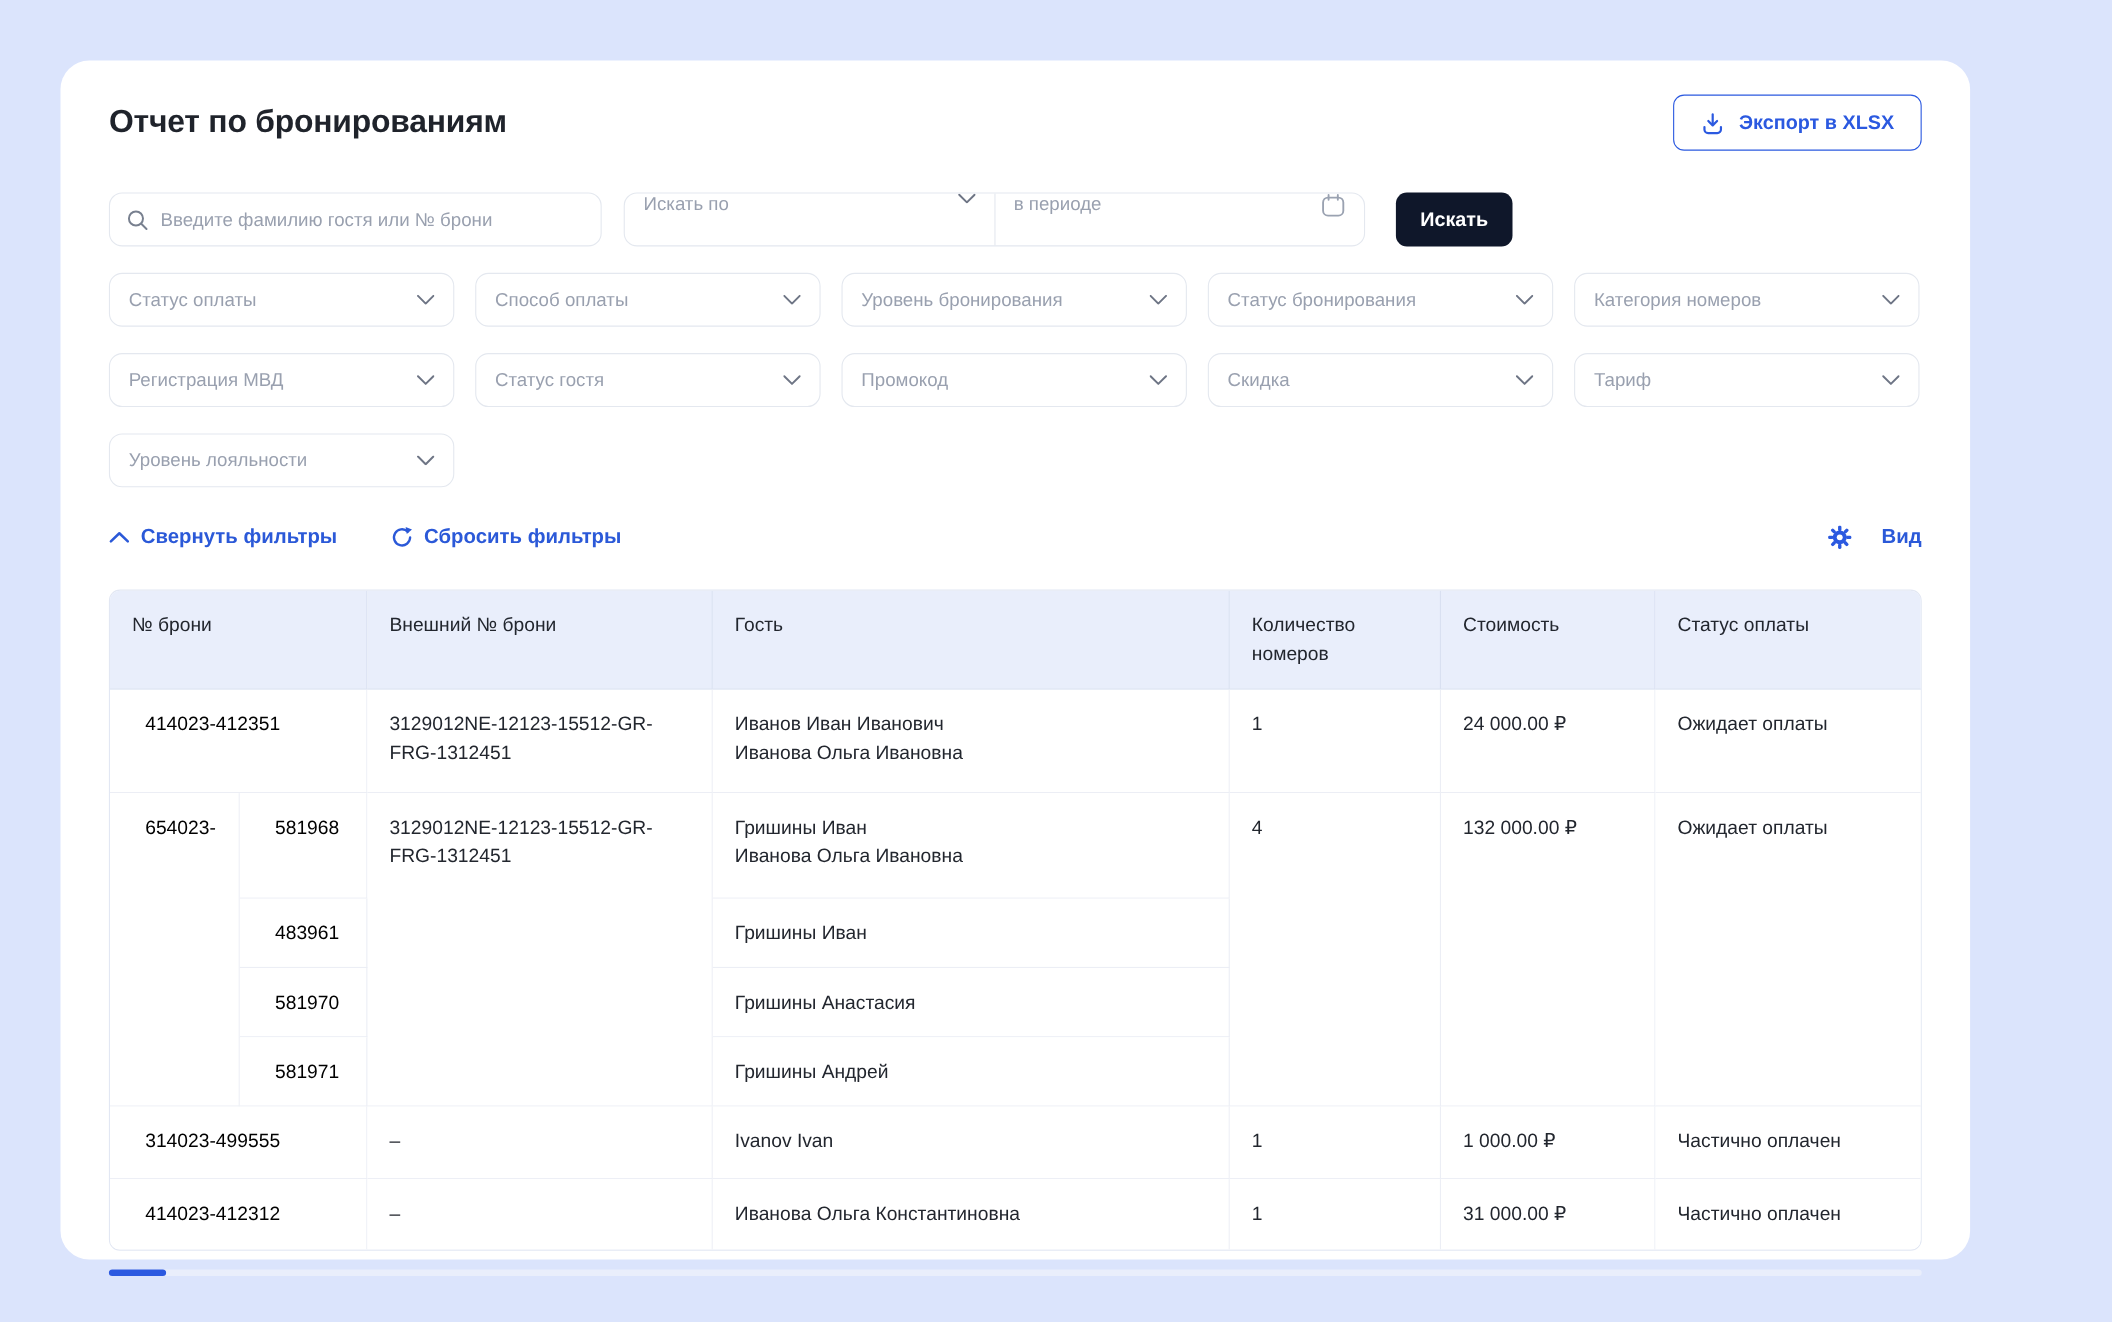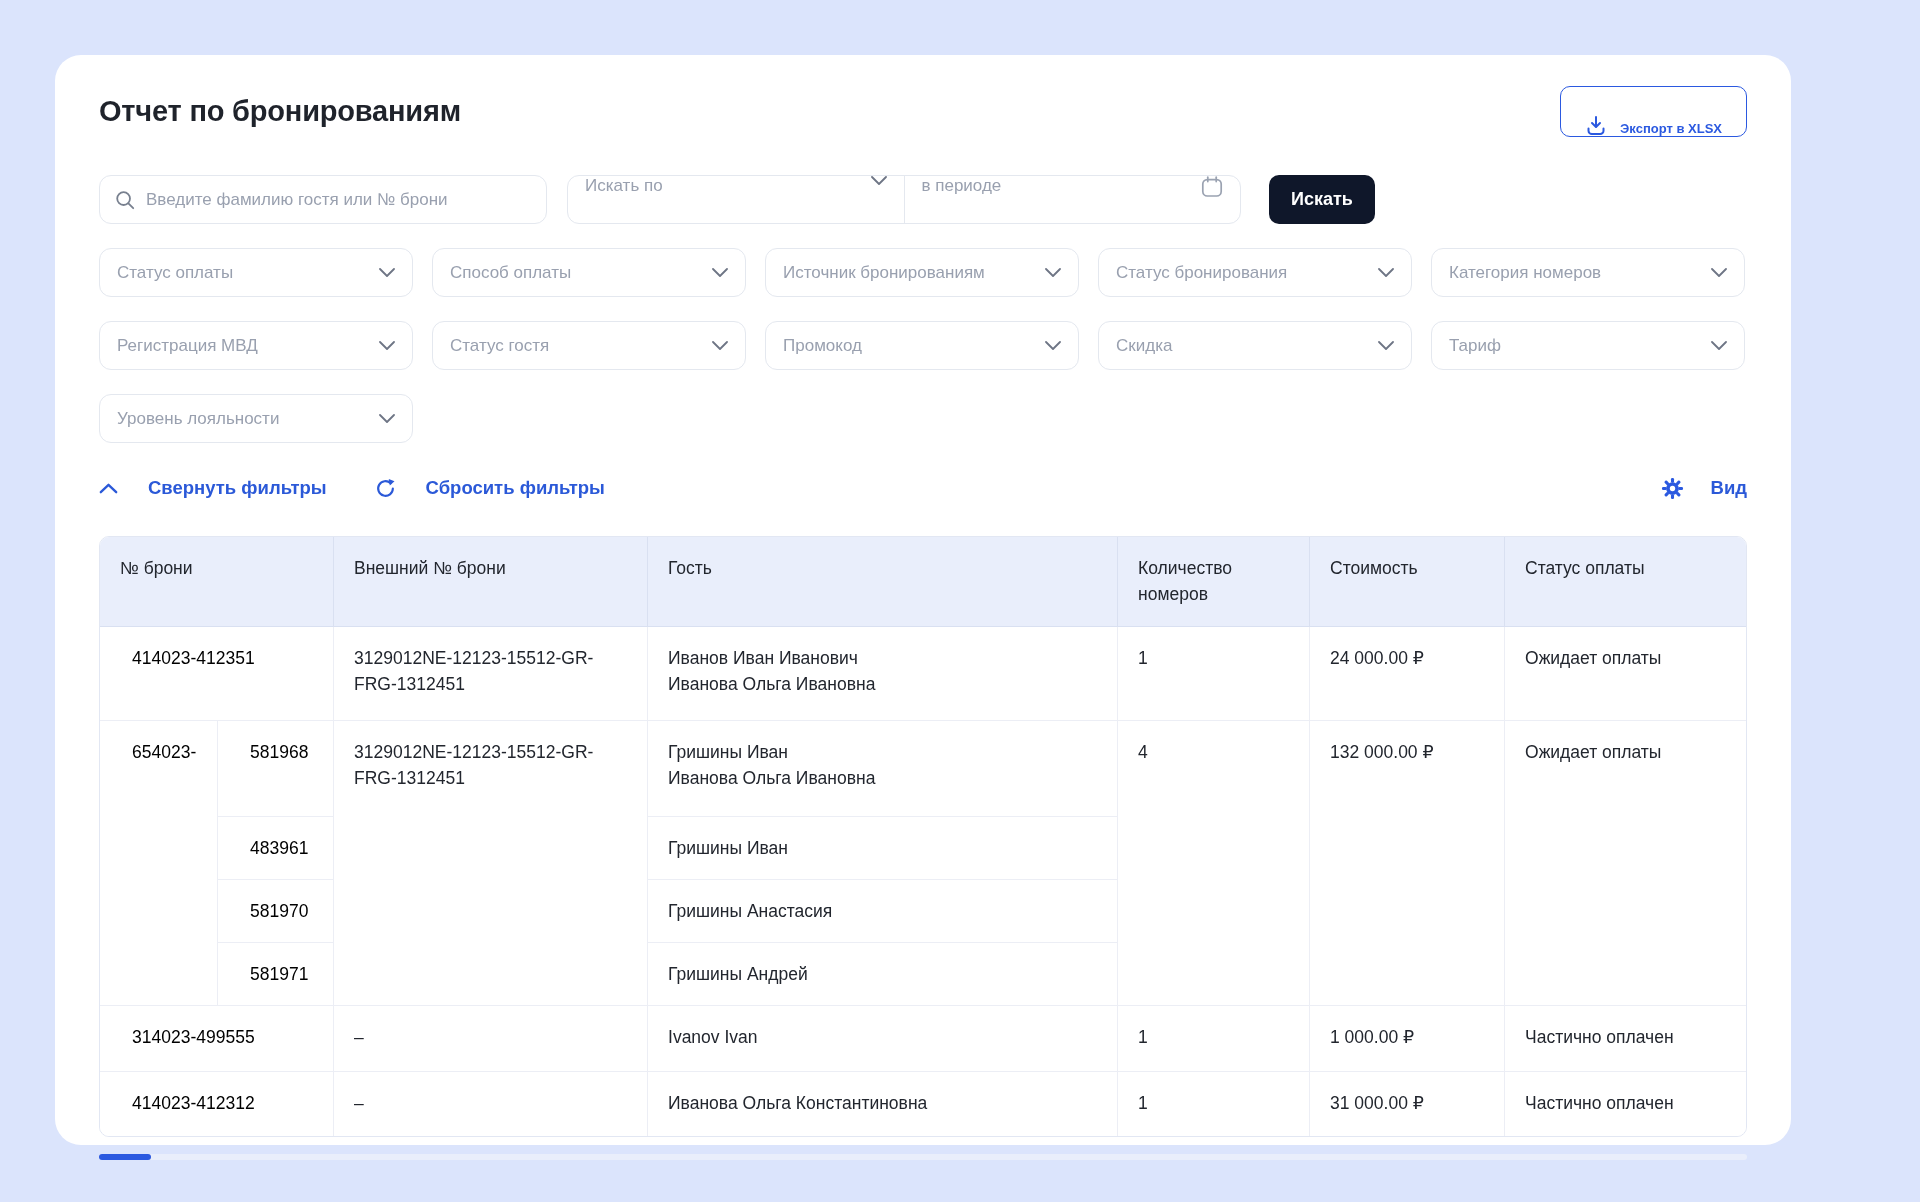--- a/index.html
+++ b/index.html
@@ -16,22 +16,22 @@
     width:1736px; height:1090px;
     background:#ffffff; border-radius:26px;
     padding:31px 44px 0;
   }
   
   .header-row { display:flex; justify-content:space-between; align-items:center; height:51px; }
   .page-title { font-size:29px; font-weight:700; color:#1f232b; letter-spacing:-0.2px; }
   .export-btn {
     height:51px; padding:0 24px; background:#fff;
     border:1.5px solid #2b59e0; border-radius:10px;
-    color:#2b59e0; font-size:13px; font-weight:700;
-    display:flex; align-items:flex-end; gap:13px; cursor:pointer;
+    color:#2b59e0; font-size:18px; font-weight:700;
+    display:flex; align-items:center; gap:13px; cursor:pointer;
     font-family:inherit;
   }
   
   .search-row { margin-top:38px; display:flex; align-items:stretch; height:49px; }
   .search-box {
     width:448px; border:1px solid #e4e8ef; border-radius:12px;
     display:flex; align-items:center; padding:0 15px; gap:11px; background:#fff;
   }
   .search-box input {
     border:0; outline:0; flex:1; font-family:inherit;
@@ -54,21 +54,21 @@
   .filters { margin-top:24px; display:flex; flex-wrap:wrap; gap:24px 19px; width:1660px; }
   .filter-select {
     width:314px; height:49px; background:#fff;
     border:1px solid #e4e8ef; border-radius:12px;
     display:flex; align-items:center; justify-content:space-between;
     padding:0 17px; cursor:pointer;
   }
   
   .actions-row { margin-top:32px; display:flex; align-items:center; height:26px; }
   .action-link {
-    display:flex; align-items:center; gap:30px;
+    display:flex; align-items:center; gap:10px;
     color:#2b59d8; font-size:18.5px; font-weight:700; cursor:pointer;
   }
   .action-link.reset { margin-left:48px; }
   .view-link { margin-left:auto; gap:27px; }
   
   .table-wrap { margin-top:35px; border:1px solid #e2e7f3; border-radius:10px; overflow:hidden; }
   table { width:100%; border-collapse:separate; border-spacing:0; table-layout:fixed; }
   thead tr { height:80px; }
   th {
     background:#e9eefb; font-weight:400; font-size:17.5px; color:#22262e;
@@ -145,21 +145,21 @@
           <path d="M1 1l7 7 7-7"></path>
         </svg>
     </div>
     <div class="filter-select">
       <span class="ph">Способ оплаты</span>
       <svg width="16" height="9" viewBox="0 0 16 9" fill="none" stroke="#6e7585" stroke-width="1.8" stroke-linecap="round" stroke-linejoin="round">
           <path d="M1 1l7 7 7-7"></path>
         </svg>
     </div>
     <div class="filter-select">
-      <span class="ph">Источник бронированиям</span>
+      <span class="ph">Уровень бронирования</span>
       <svg width="16" height="9" viewBox="0 0 16 9" fill="none" stroke="#6e7585" stroke-width="1.8" stroke-linecap="round" stroke-linejoin="round">
           <path d="M1 1l7 7 7-7"></path>
         </svg>
     </div>
     <div class="filter-select">
       <span class="ph">Статус бронирования</span>
       <svg width="16" height="9" viewBox="0 0 16 9" fill="none" stroke="#6e7585" stroke-width="1.8" stroke-linecap="round" stroke-linejoin="round">
           <path d="M1 1l7 7 7-7"></path>
         </svg>
     </div>

